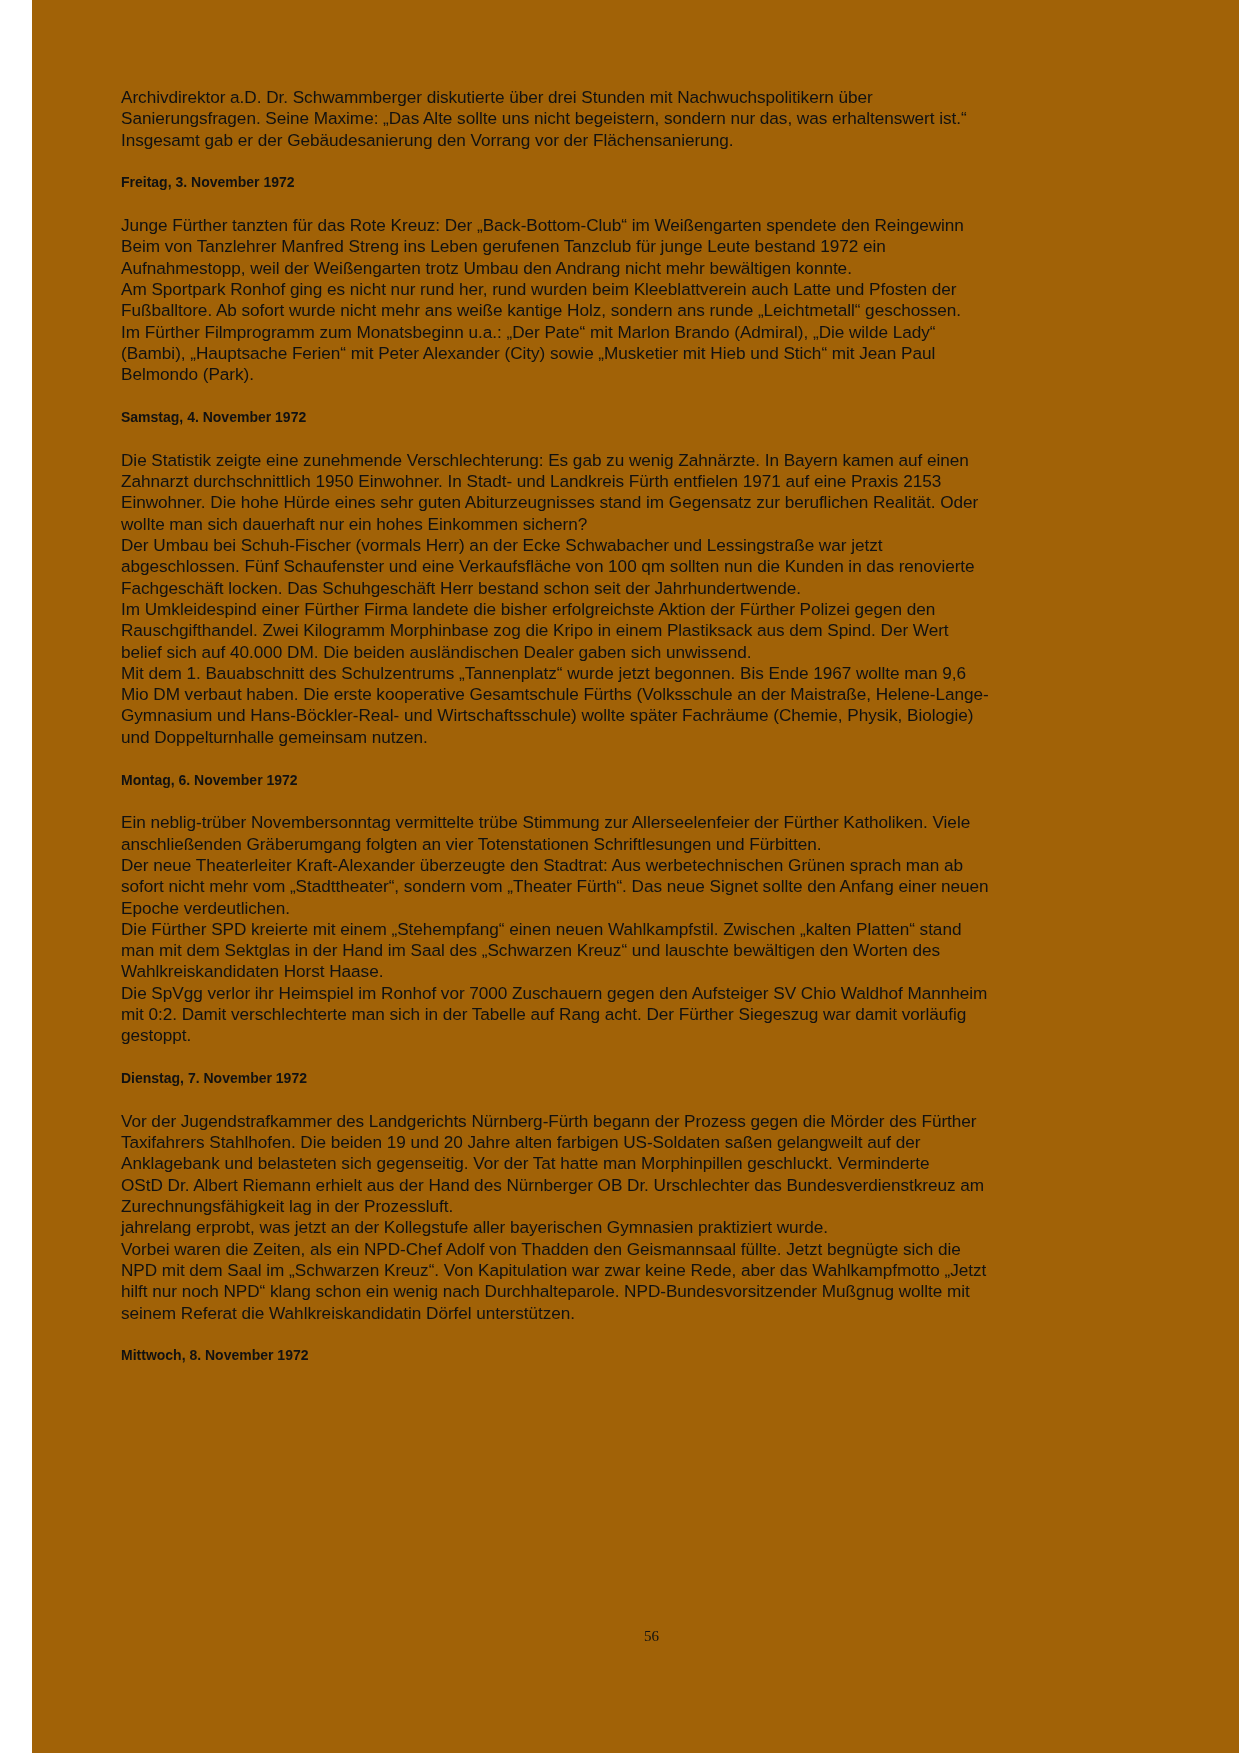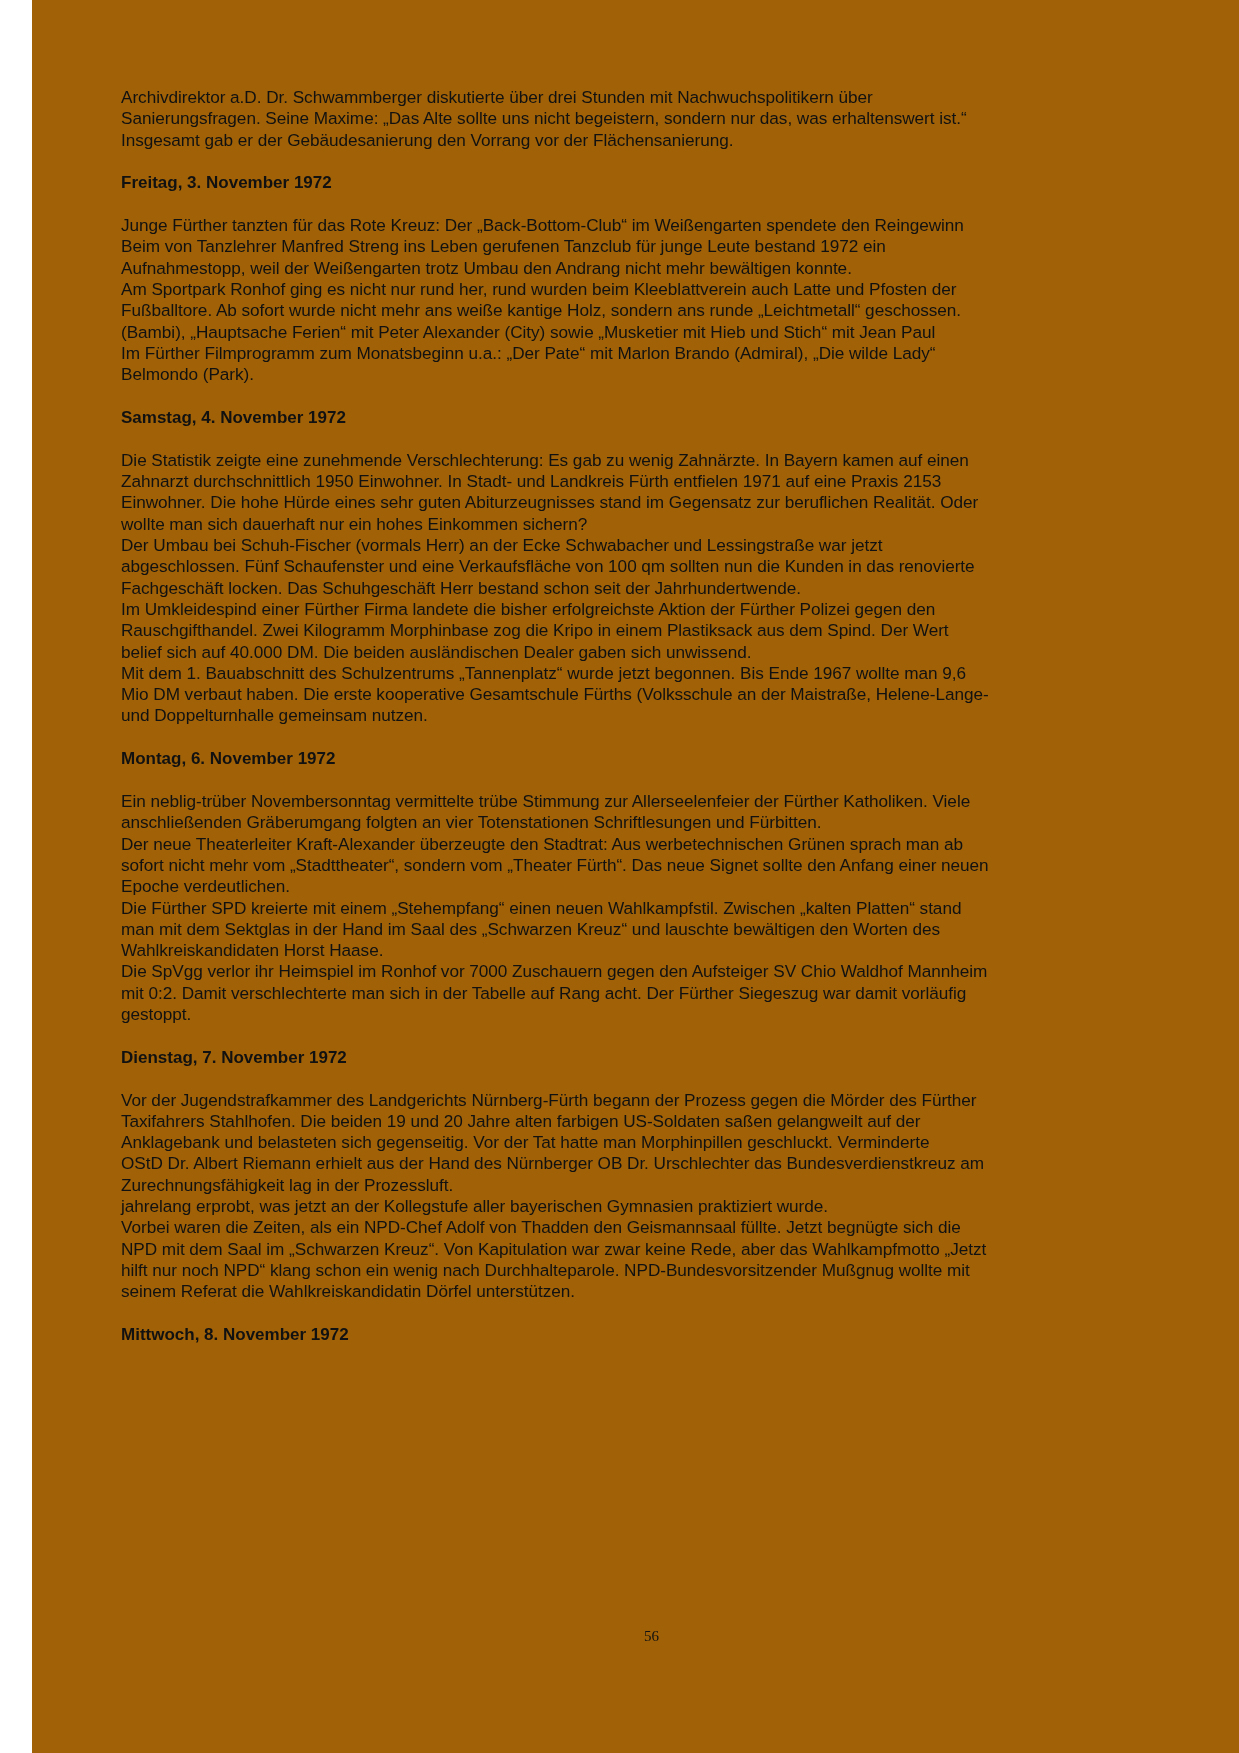--- a/index.html
+++ b/index.html
@@ -10,21 +10,21 @@
     font-family: "Liberation Sans", sans-serif;
     margin-left: 32px;
   }
   .content { position: absolute; left: 89px; top: 87px; width: 1090px; }
   .line {
     font-size: 17.2px; line-height: 21.3px; height: 21.3px;
     white-space: nowrap; letter-spacing: -0.05px;
   }
   .section { margin: 0; }
   .heading {
-    font-weight: bold; font-size: 17px; line-height: 21.3px; height: 21.3px;
+    font-weight: bold; font-size: 14px; line-height: 21.3px; height: 21.3px;
     white-space: nowrap; margin-top: 21.5px; margin-bottom: 21.5px;
   }
   .page-number {
     position: absolute; left: 0; width: 1239px; top: 1628px; text-align: center;
     font-family: "Liberation Serif", serif; font-size: 15px; color: #111111;
   }
 </style>
 </head>
 <body>
 
@@ -36,38 +36,39 @@
         <div class="line">Insgesamt gab er der Gebäudesanierung den Vorrang vor der Flächensanierung.</div>
       </div>
     <div id="sections">
         <div class="section">
           <div class="heading">Freitag, 3. November 1972</div>
           <div class="line">Junge Fürther tanzten für das Rote Kreuz: Der „Back-Bottom-Club“ im Weißengarten spendete den Reingewinn</div>
           <div class="line">Beim von Tanzlehrer Manfred Streng ins Leben gerufenen Tanzclub für junge Leute bestand 1972 ein</div>
           <div class="line">Aufnahmestopp, weil der Weißengarten trotz Umbau den Andrang nicht mehr bewältigen konnte.</div>
           <div class="line">Am Sportpark Ronhof ging es nicht nur rund her, rund wurden beim Kleeblattverein auch Latte und Pfosten der</div>
           <div class="line">Fußballtore. Ab sofort wurde nicht mehr ans weiße kantige Holz, sondern ans runde „Leichtmetall“ geschossen.</div>
+          <div class="line">Im Fürther Filmprogramm zum Monatsbeginn u.a.: „Der Pate“ mit Marlon Brando (Admiral), „Die wilde Lady“</div>
           <div class="line">(Bambi), „Hauptsache Ferien“ mit Peter Alexander (City) sowie „Musketier mit Hieb und Stich“ mit Jean Paul</div>
-          <div class="line">Im Fürther Filmprogramm zum Monatsbeginn u.a.: „Der Pate“ mit Marlon Brando (Admiral), „Die wilde Lady“</div>
           <div class="line">Belmondo (Park).</div>
         </div>
         <div class="section">
           <div class="heading">Samstag, 4. November 1972</div>
           <div class="line">Die Statistik zeigte eine zunehmende Verschlechterung: Es gab zu wenig Zahnärzte. In Bayern kamen auf einen</div>
           <div class="line">Zahnarzt durchschnittlich 1950 Einwohner. In Stadt- und Landkreis Fürth entfielen 1971 auf eine Praxis 2153</div>
           <div class="line">Einwohner. Die hohe Hürde eines sehr guten Abiturzeugnisses stand im Gegensatz zur beruflichen Realität. Oder</div>
           <div class="line">wollte man sich dauerhaft nur ein hohes Einkommen sichern?</div>
           <div class="line">Der Umbau bei Schuh-Fischer (vormals Herr) an der Ecke Schwabacher und Lessingstraße war jetzt</div>
           <div class="line">abgeschlossen. Fünf Schaufenster und eine Verkaufsfläche von 100 qm sollten nun die Kunden in das renovierte</div>
           <div class="line">Fachgeschäft locken. Das Schuhgeschäft Herr bestand schon seit der Jahrhundertwende.</div>
           <div class="line">Im Umkleidespind einer Fürther Firma landete die bisher erfolgreichste Aktion der Fürther Polizei gegen den</div>
           <div class="line">Rauschgifthandel. Zwei Kilogramm Morphinbase zog die Kripo in einem Plastiksack aus dem Spind. Der Wert</div>
           <div class="line">belief sich auf 40.000 DM. Die beiden ausländischen Dealer gaben sich unwissend.</div>
           <div class="line">Mit dem 1. Bauabschnitt des Schulzentrums „Tannenplatz“ wurde jetzt begonnen. Bis Ende 1967 wollte man 9,6</div>
           <div class="line">Mio DM verbaut haben. Die erste kooperative Gesamtschule Fürths (Volksschule an der Maistraße, Helene-Lange-</div>
+          <div class="line">Gymnasium und Hans-Böckler-Real- und Wirtschaftsschule) wollte später Fachräume (Chemie, Physik, Biologie)</div>
           <div class="line">und Doppelturnhalle gemeinsam nutzen.</div>
         </div>
         <div class="section">
           <div class="heading">Montag, 6. November 1972</div>
           <div class="line">Ein neblig-trüber Novembersonntag vermittelte trübe Stimmung zur Allerseelenfeier der Fürther Katholiken. Viele</div>
           <div class="line">anschließenden Gräberumgang folgten an vier Totenstationen Schriftlesungen und Fürbitten.</div>
           <div class="line">Der neue Theaterleiter Kraft-Alexander überzeugte den Stadtrat: Aus werbetechnischen Grünen sprach man ab</div>
           <div class="line">sofort nicht mehr vom „Stadttheater“, sondern vom „Theater Fürth“. Das neue Signet sollte den Anfang einer neuen</div>
           <div class="line">Epoche verdeutlichen.</div>
           <div class="line">Die Fürther SPD kreierte mit einem „Stehempfang“ einen neuen Wahlkampfstil. Zwischen „kalten Platten“ stand</div>

